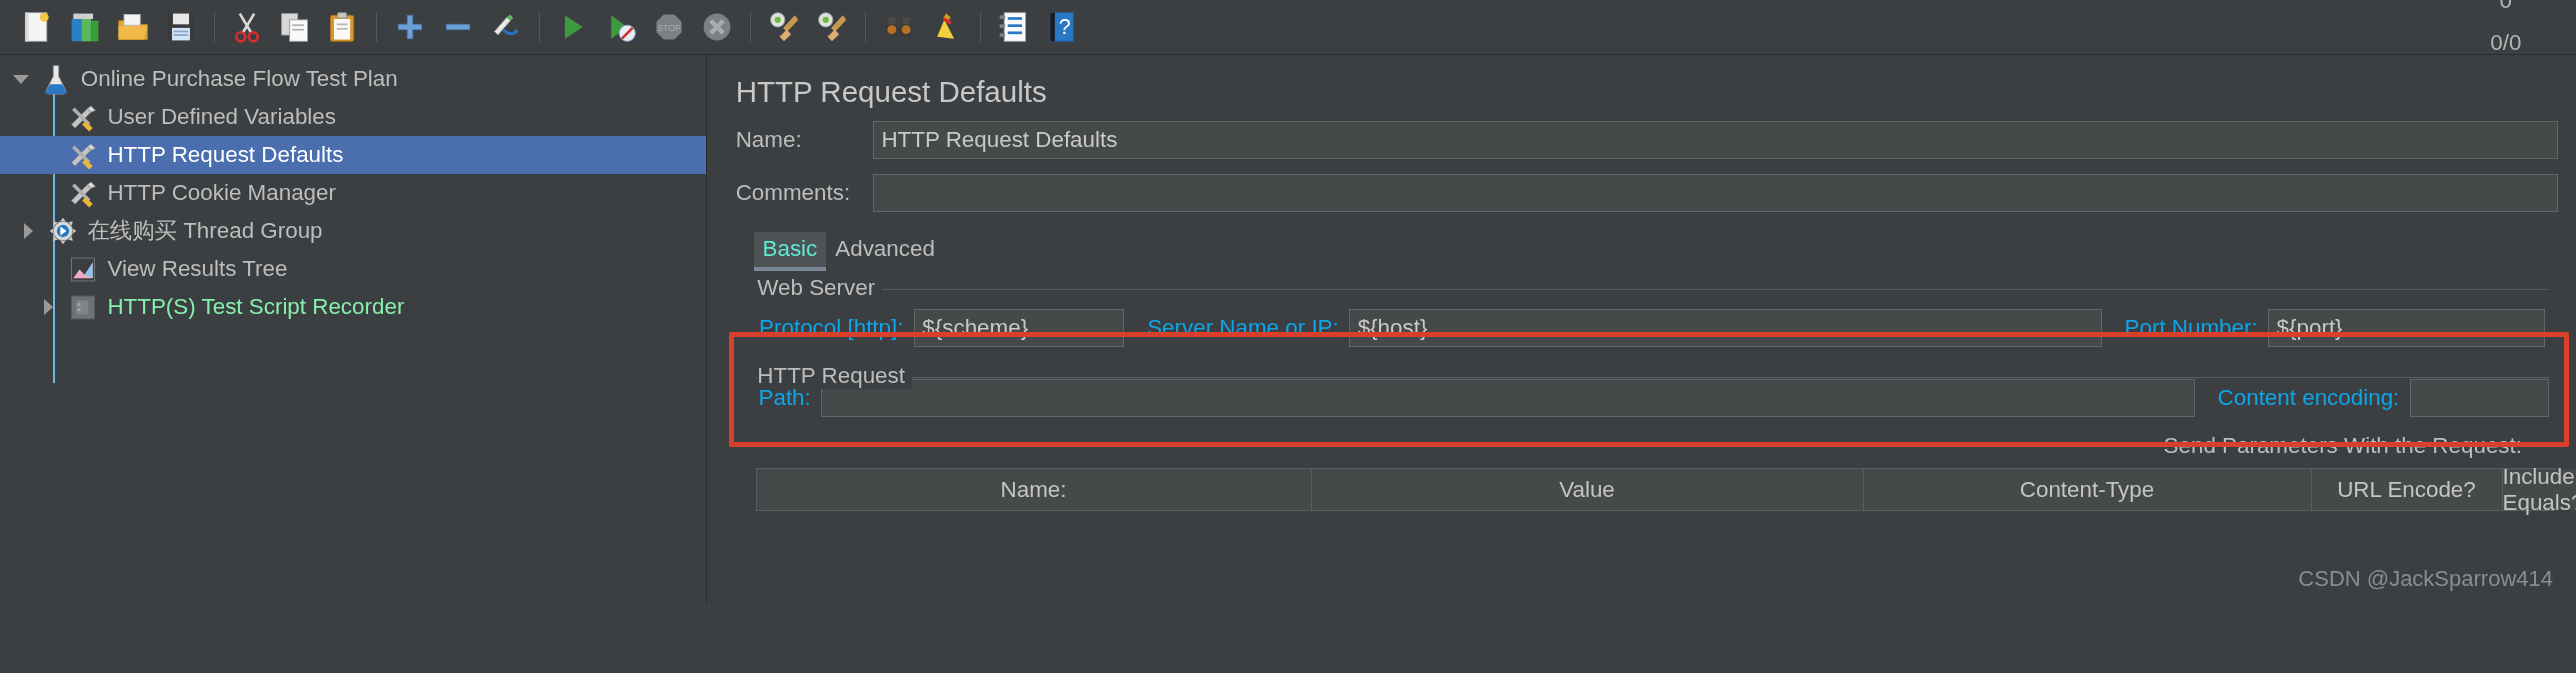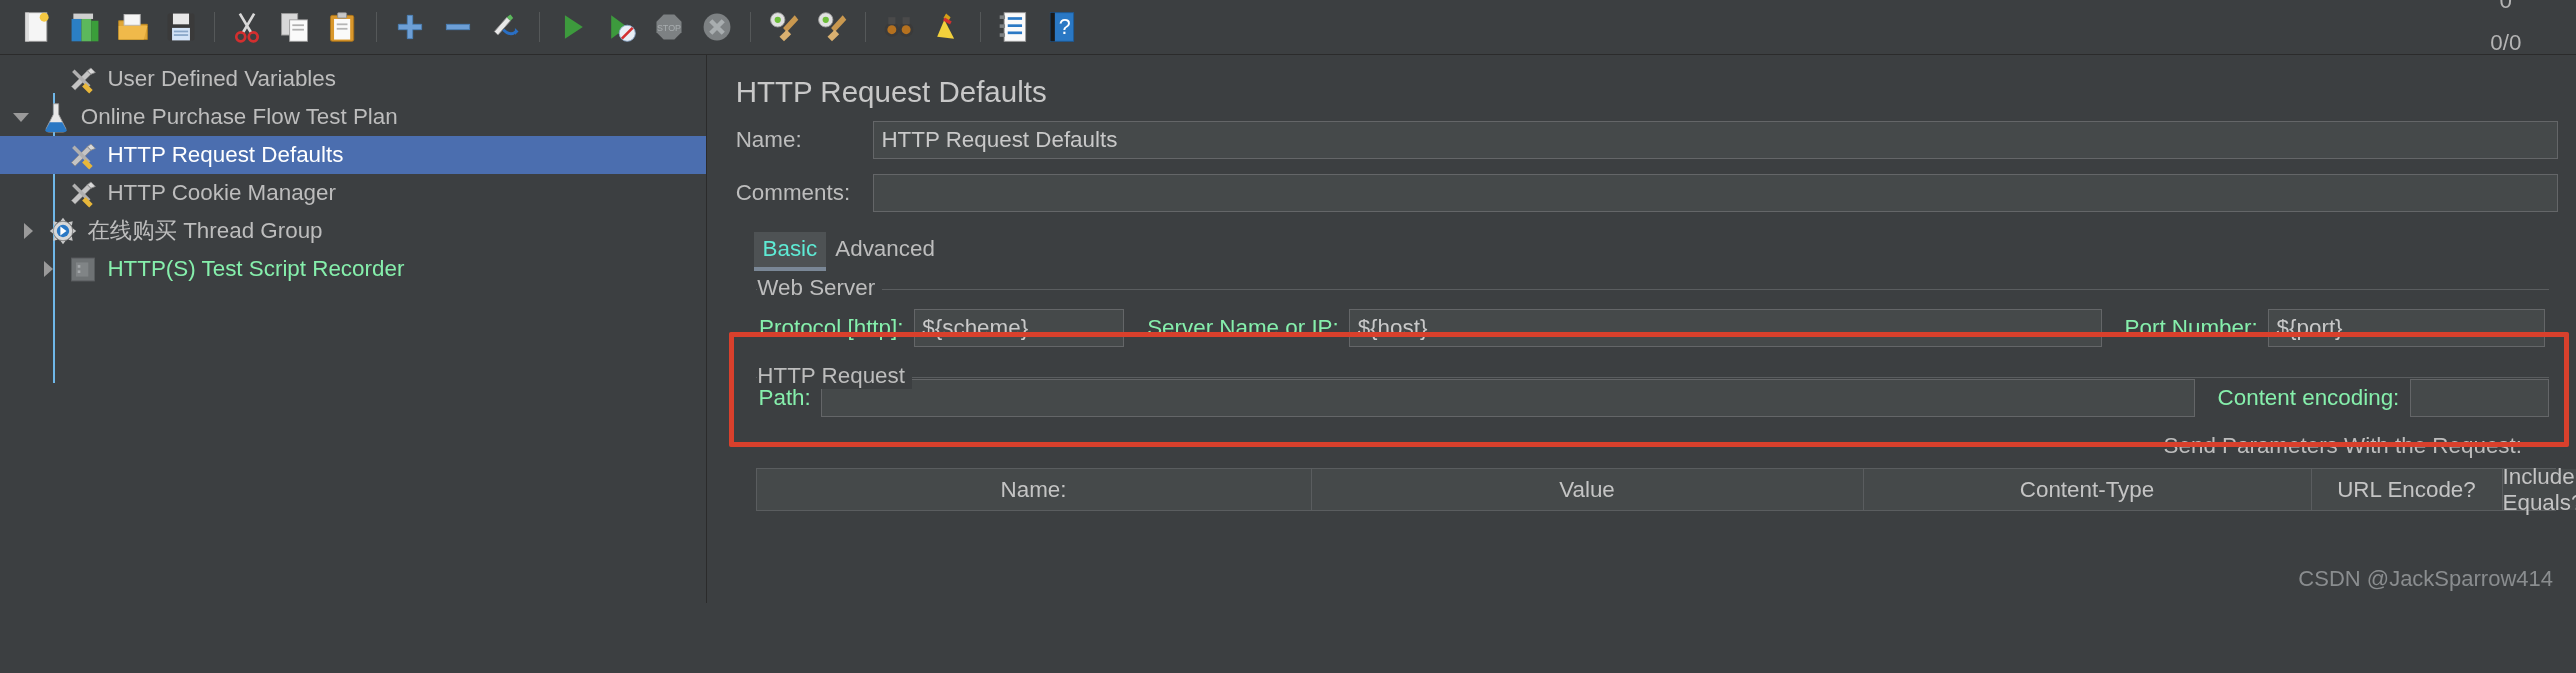--- a/index.html
+++ b/index.html
@@ -182,21 +182,21 @@
     position: absolute;
     top: 12.5px; left: 0; right: 0;
     height: 0.9px;
     background: #5a5d5f;
   }
   .group-row {
     display: flex; align-items: center;
     padding: 27px 3.6px 10.7px 3.6px;
     gap: 0;
   }
-  .gap-lbl { font-size: 22.4px; color: #86efac; margin-right: 10.7px; white-space: nowrap; }
+  .gap-lbl { font-size: 22.4px; color: #0ea5e9; margin-right: 10.7px; white-space: nowrap; }
   .gap-space { width: 23px; flex: 0 0 23px; }
 
   .http-request-group { margin-top: 7.2px; }
 
   .path-row { display: flex; align-items: center; padding: 9px 27px 3.6px 30px; }
 
   .sub-tabstrip { display: flex; align-items: flex-end; padding-left: 25px; margin-top: 14.3px; height: 36px; }
 
   .send-params {
     text-align: right;
@@ -437,44 +437,44 @@
           </svg>
       </span>
     </div>
   </div>
 
   <div class="body-split">
 
     <div class="tree-panel">
       <div class="tree-guide"></div>
 
+      <div class="tree-row">
+        <span class="tw-toggle">
+            <span class="tri tri-down"></span>
+          </span>
+        <span class="tree-icon">
+          <svg width="30" height="32" viewBox="0 0 34 36">
+              <path d="M14 3 h6 v12 l8 16 a3 3 0 0 1 -3 4 h-16 a3 3 0 0 1 -3 -4 l8 -16Z" fill="#e8e8e8" stroke="#9a9a9a"></path>
+              <path d="M10 24 l14 0 l5 9 a2 2 0 0 1 -2 2 h-20 a2 2 0 0 1 -2 -2Z" fill="#2a78c4"></path>
+            </svg>
+        </span>
+        <span class="tree-label">Online Purchase Flow Test Plan</span>
+      </div>
+
       <div class="tree-row indent-1">
         <span class="tw-toggle"></span>
         <span class="tree-icon">
           <svg width="30" height="29" viewBox="0 0 34 32">
               <path d="M4 24 L22 6 l4 4 L8 28Z" fill="#c4c4c4" stroke="#8a8a8a"></path>
               <path d="M22 6 l4 -3 l5 5 l-5 2Z" fill="#d8d8d8" stroke="#8a8a8a"></path>
               <path d="M6 6 L24 24" stroke="#b0b0b0" stroke-width="4"></path>
               <path d="M20 20 l8 8 l-4 4 l-8 -8Z" fill="#e8b73a"></path>
             </svg>
         </span>
         <span class="tree-label">User Defined Variables</span>
-      </div>
-
-      <div class="tree-row">
-        <span class="tw-toggle">
-            <span class="tri tri-down"></span>
-          </span>
-        <span class="tree-icon">
-          <svg width="30" height="32" viewBox="0 0 34 36">
-              <path d="M14 3 h6 v12 l8 16 a3 3 0 0 1 -3 4 h-16 a3 3 0 0 1 -3 -4 l8 -16Z" fill="#e8e8e8" stroke="#9a9a9a"></path>
-              <path d="M10 24 l14 0 l5 9 a2 2 0 0 1 -2 2 h-20 a2 2 0 0 1 -2 -2Z" fill="#2a78c4"></path>
-            </svg>
-        </span>
-        <span class="tree-label">Online Purchase Flow Test Plan</span>
       </div>
 
       <div class="tree-row indent-1 selected">
         <span class="tw-toggle"></span>
         <span class="tree-icon">
           <svg width="30" height="29" viewBox="0 0 34 32">
               <path d="M4 24 L22 6 l4 4 L8 28Z" fill="#c4c4c4" stroke="#8a8a8a"></path>
               <path d="M22 6 l4 -3 l5 5 l-5 2Z" fill="#d8d8d8" stroke="#8a8a8a"></path>
               <path d="M6 6 L24 24" stroke="#b0b0b0" stroke-width="4"></path>
               <path d="M20 20 l8 8 l-4 4 l-8 -8Z" fill="#e8b73a"></path>
@@ -504,20 +504,31 @@
           <svg width="30" height="30" viewBox="0 0 34 34">
               <path d="M17 2 l3 4 h-6Z M17 32 l-3 -4 h6Z M2 17 l4 -3 v6Z M32 17 l-4 3 v-6Z M6 6 l5 1 l-4 4Z M28 6 l-1 5 l-4 -4Z M6 28 l1 -5 l4 4Z M28 28 l-5 -1 l4 -4Z" fill="#c8c8c8"></path>
               <circle cx="17" cy="17" r="11" fill="#d8d8d8" stroke="#8a8a8a"></circle>
               <circle cx="17" cy="17" r="7" fill="#2a78c4"></circle>
               <path d="M14 12 l7 5 l-7 5Z" fill="#ffffff"></path>
             </svg>
         </span>
         <span class="tree-label">在线购买 Thread Group</span>
       </div>
 
+      <div class="tree-row indent-1">
+        <span class="tw-toggle"></span>
+        <span class="tree-icon">
+          <svg width="30" height="29" viewBox="0 0 34 32">
+              <rect x="4" y="3" width="26" height="26" fill="none" stroke="#7a7a7a"></rect>
+              <path d="M6 26 l7 -10 l6 6 l9 -14 v18Z" fill="#f0a8c8"></path>
+              <path d="M19 22 l9 -14 v18Z" fill="#8fc4e8"></path>
+            </svg>
+        </span>
+        <span class="tree-label">View Results Tree</span>
+      </div>
 
       <div class="tree-row disabled" style="padding-left:32px;">
         <span class="tw-toggle">
             <span class="tri tri-right"></span>
           </span>
         <span class="tree-icon">
           <svg width="30" height="29" viewBox="0 0 34 32">
               <rect x="4" y="3" width="26" height="26" fill="#6e7274" stroke="#5a5d5f"></rect>
               <rect x="9" y="8" width="14" height="16" fill="#808486"></rect>
               <rect x="11" y="11" width="3" height="3" fill="#a5a9ab"></rect>

